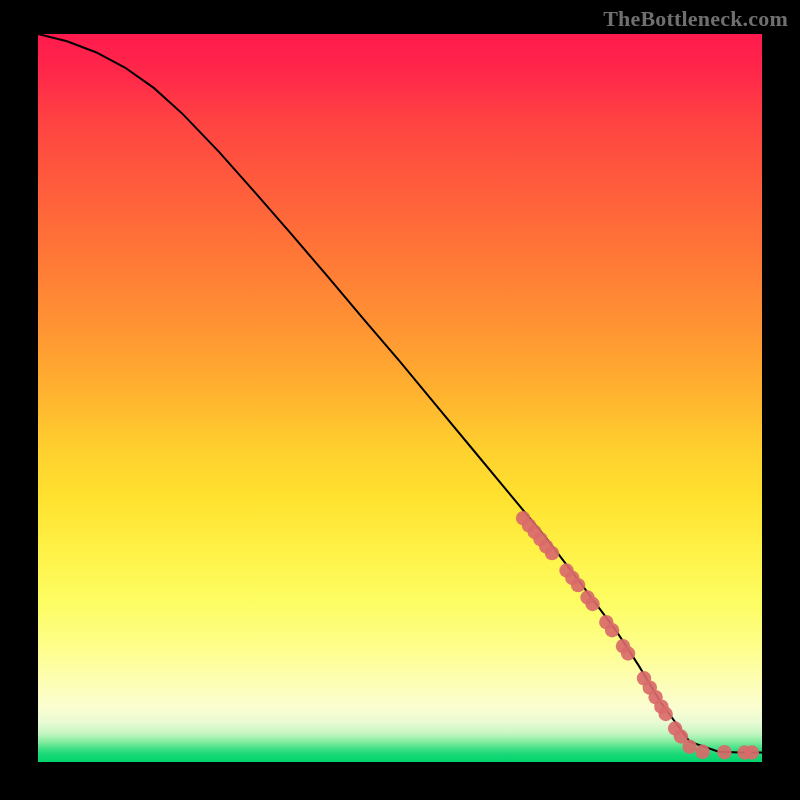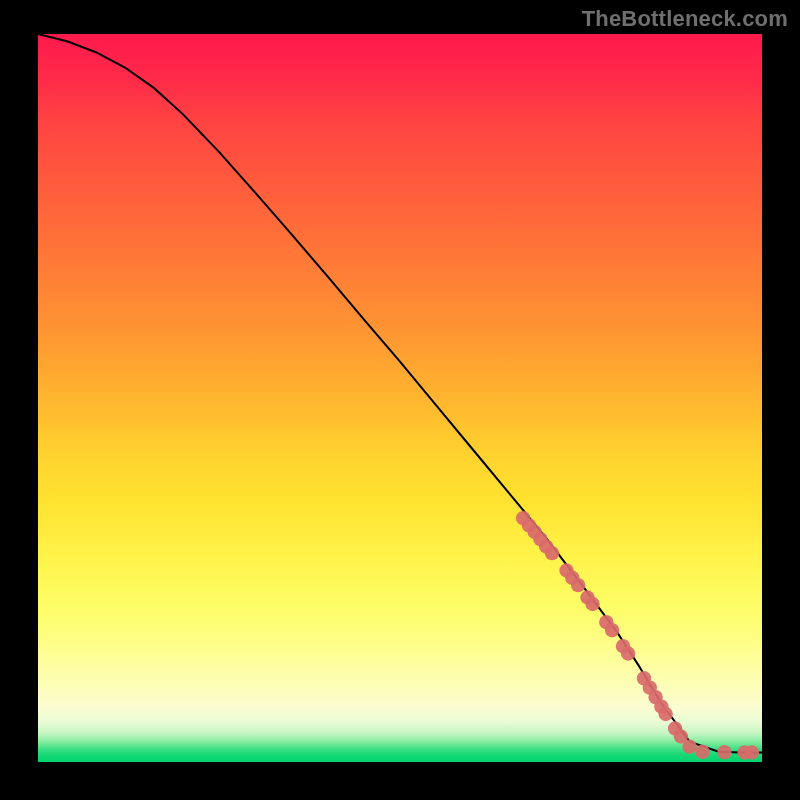--- a/index.html
+++ b/index.html
@@ -15,21 +15,21 @@
     left: 0;
     top: 0;
     width: 800px;
     height: 800px;
     background: #000;
   }
   .watermark {
     position: absolute;
     top: 6px;
     right: 12px;
-    font-family: Liberation Sans, sans-serif;
+    font-family: Liberation Serif, serif;
     font-size: 22px;
     font-weight: 600;
     color: #6f6f6f;
     letter-spacing: 0.2px;
   }
   .plot {
     position: absolute;
     left: 38px;
     top: 34px;
     width: 724px;

